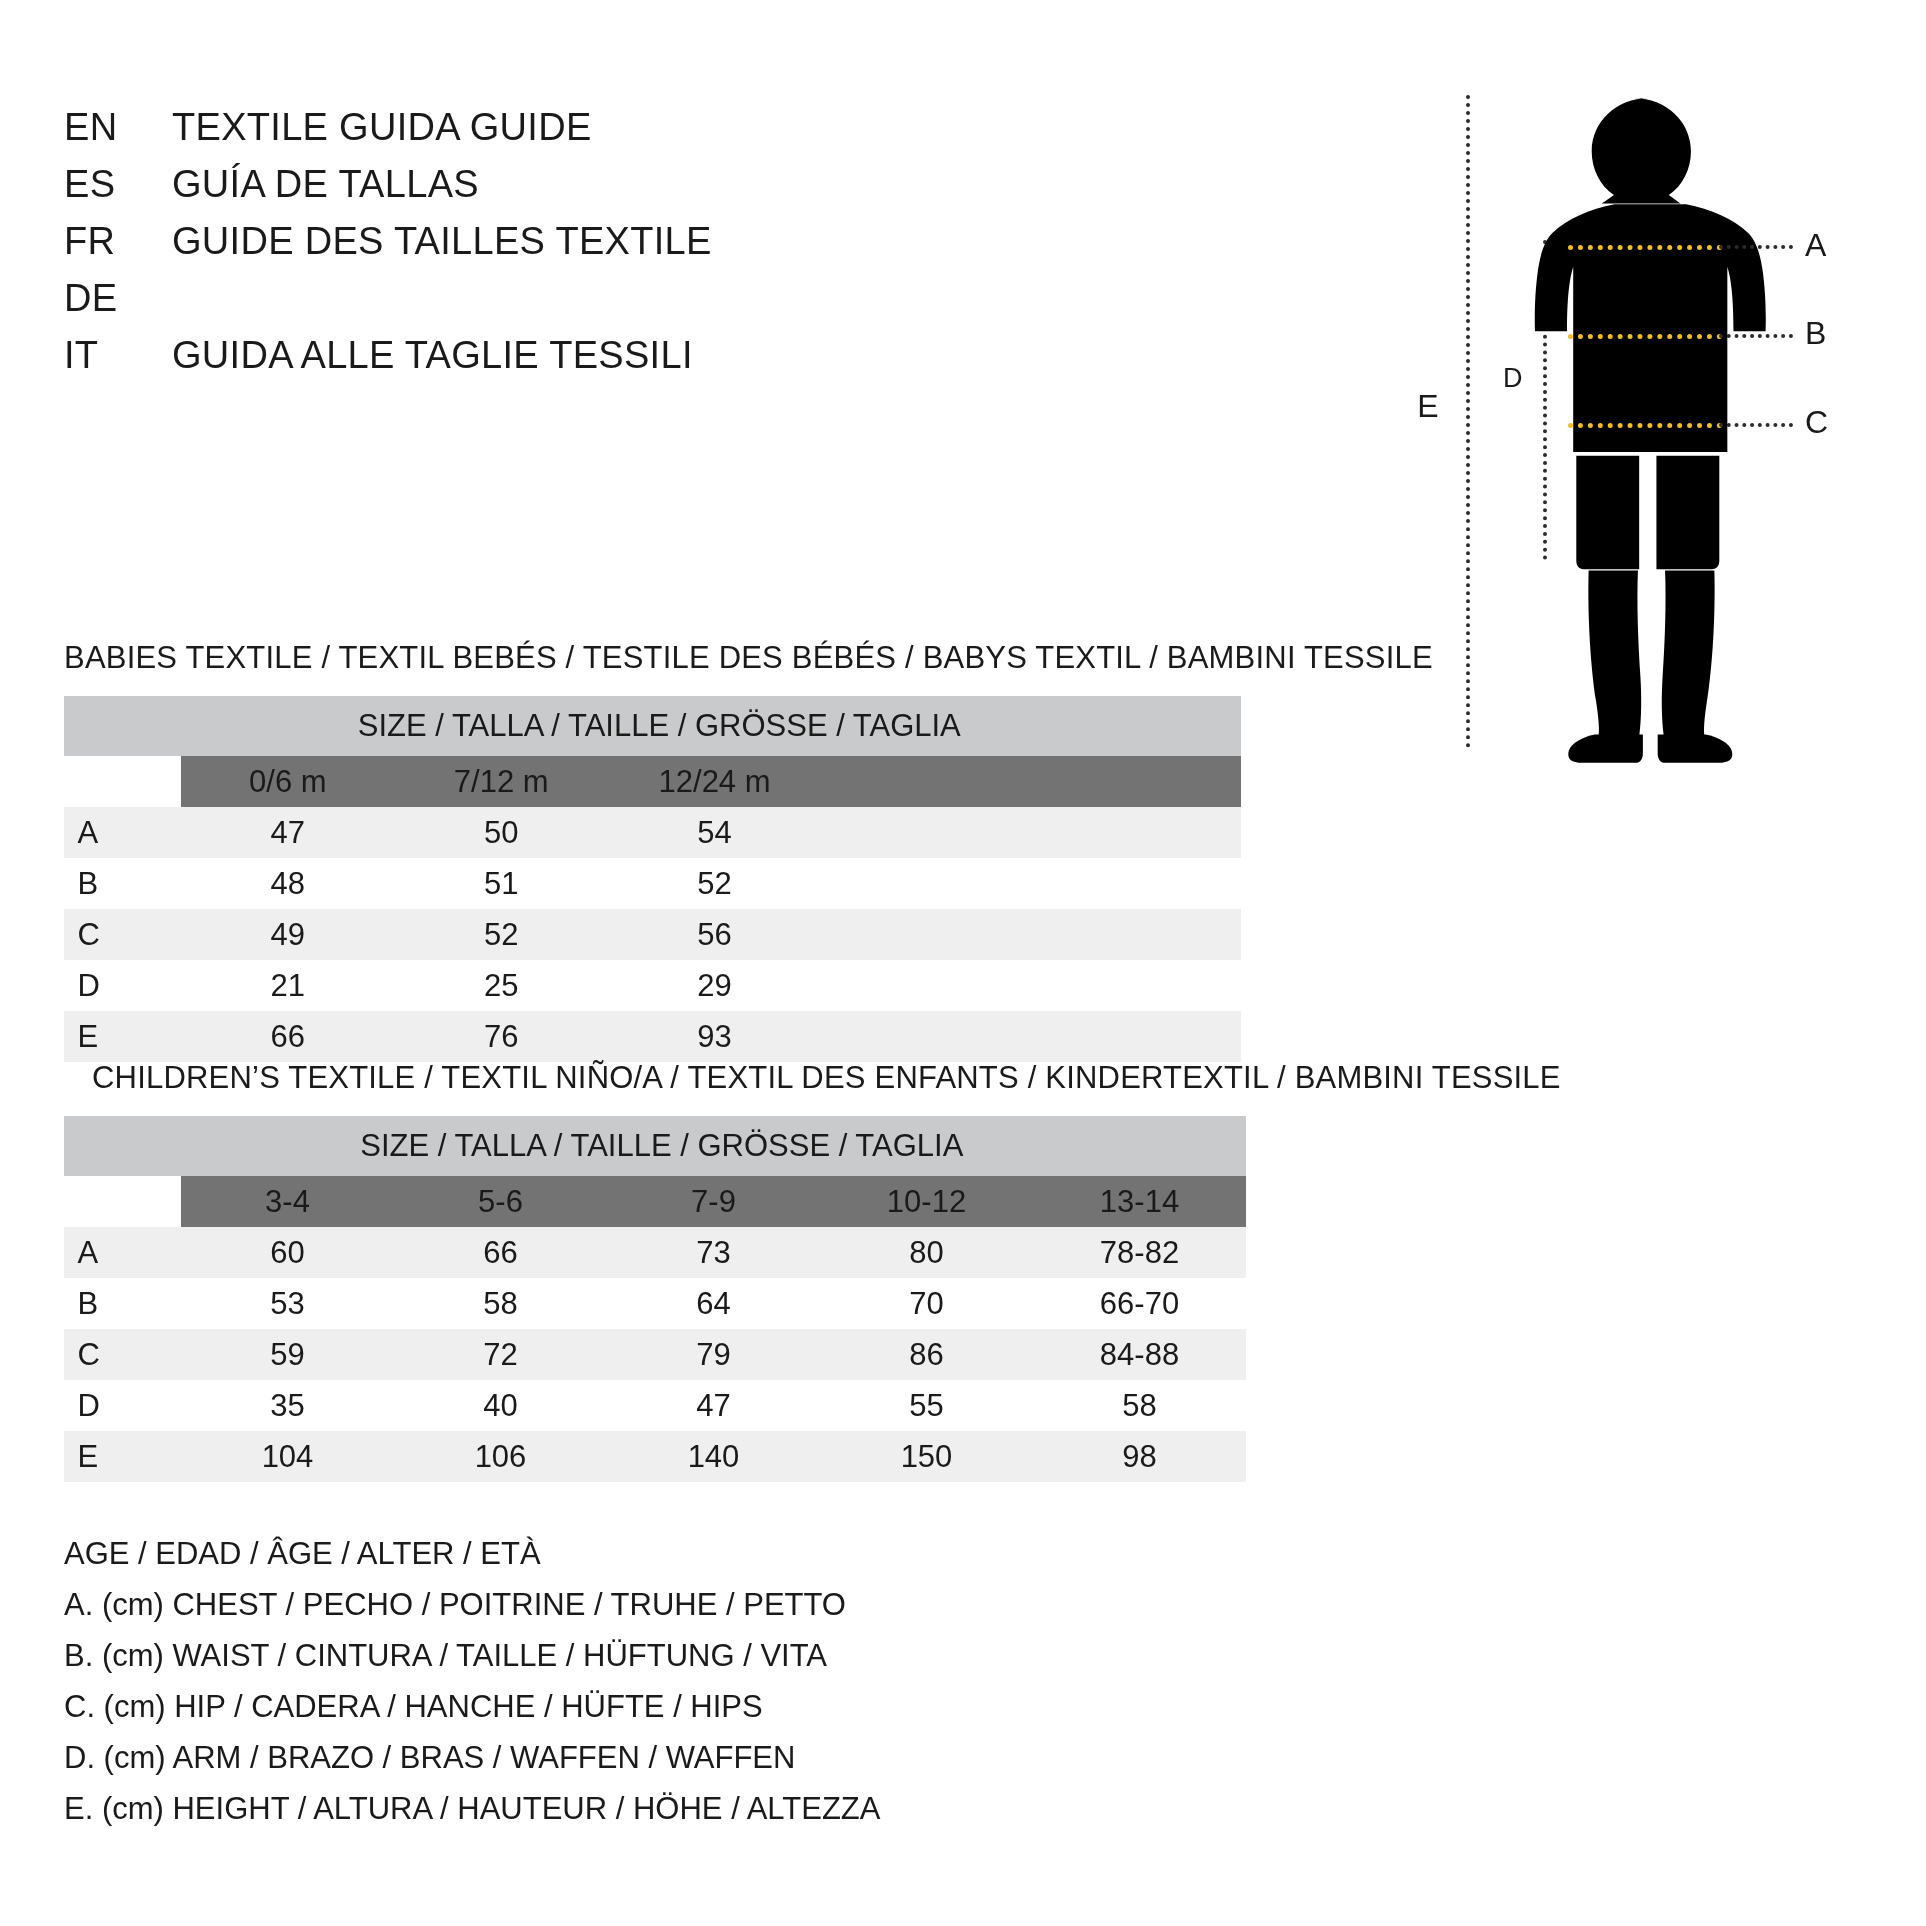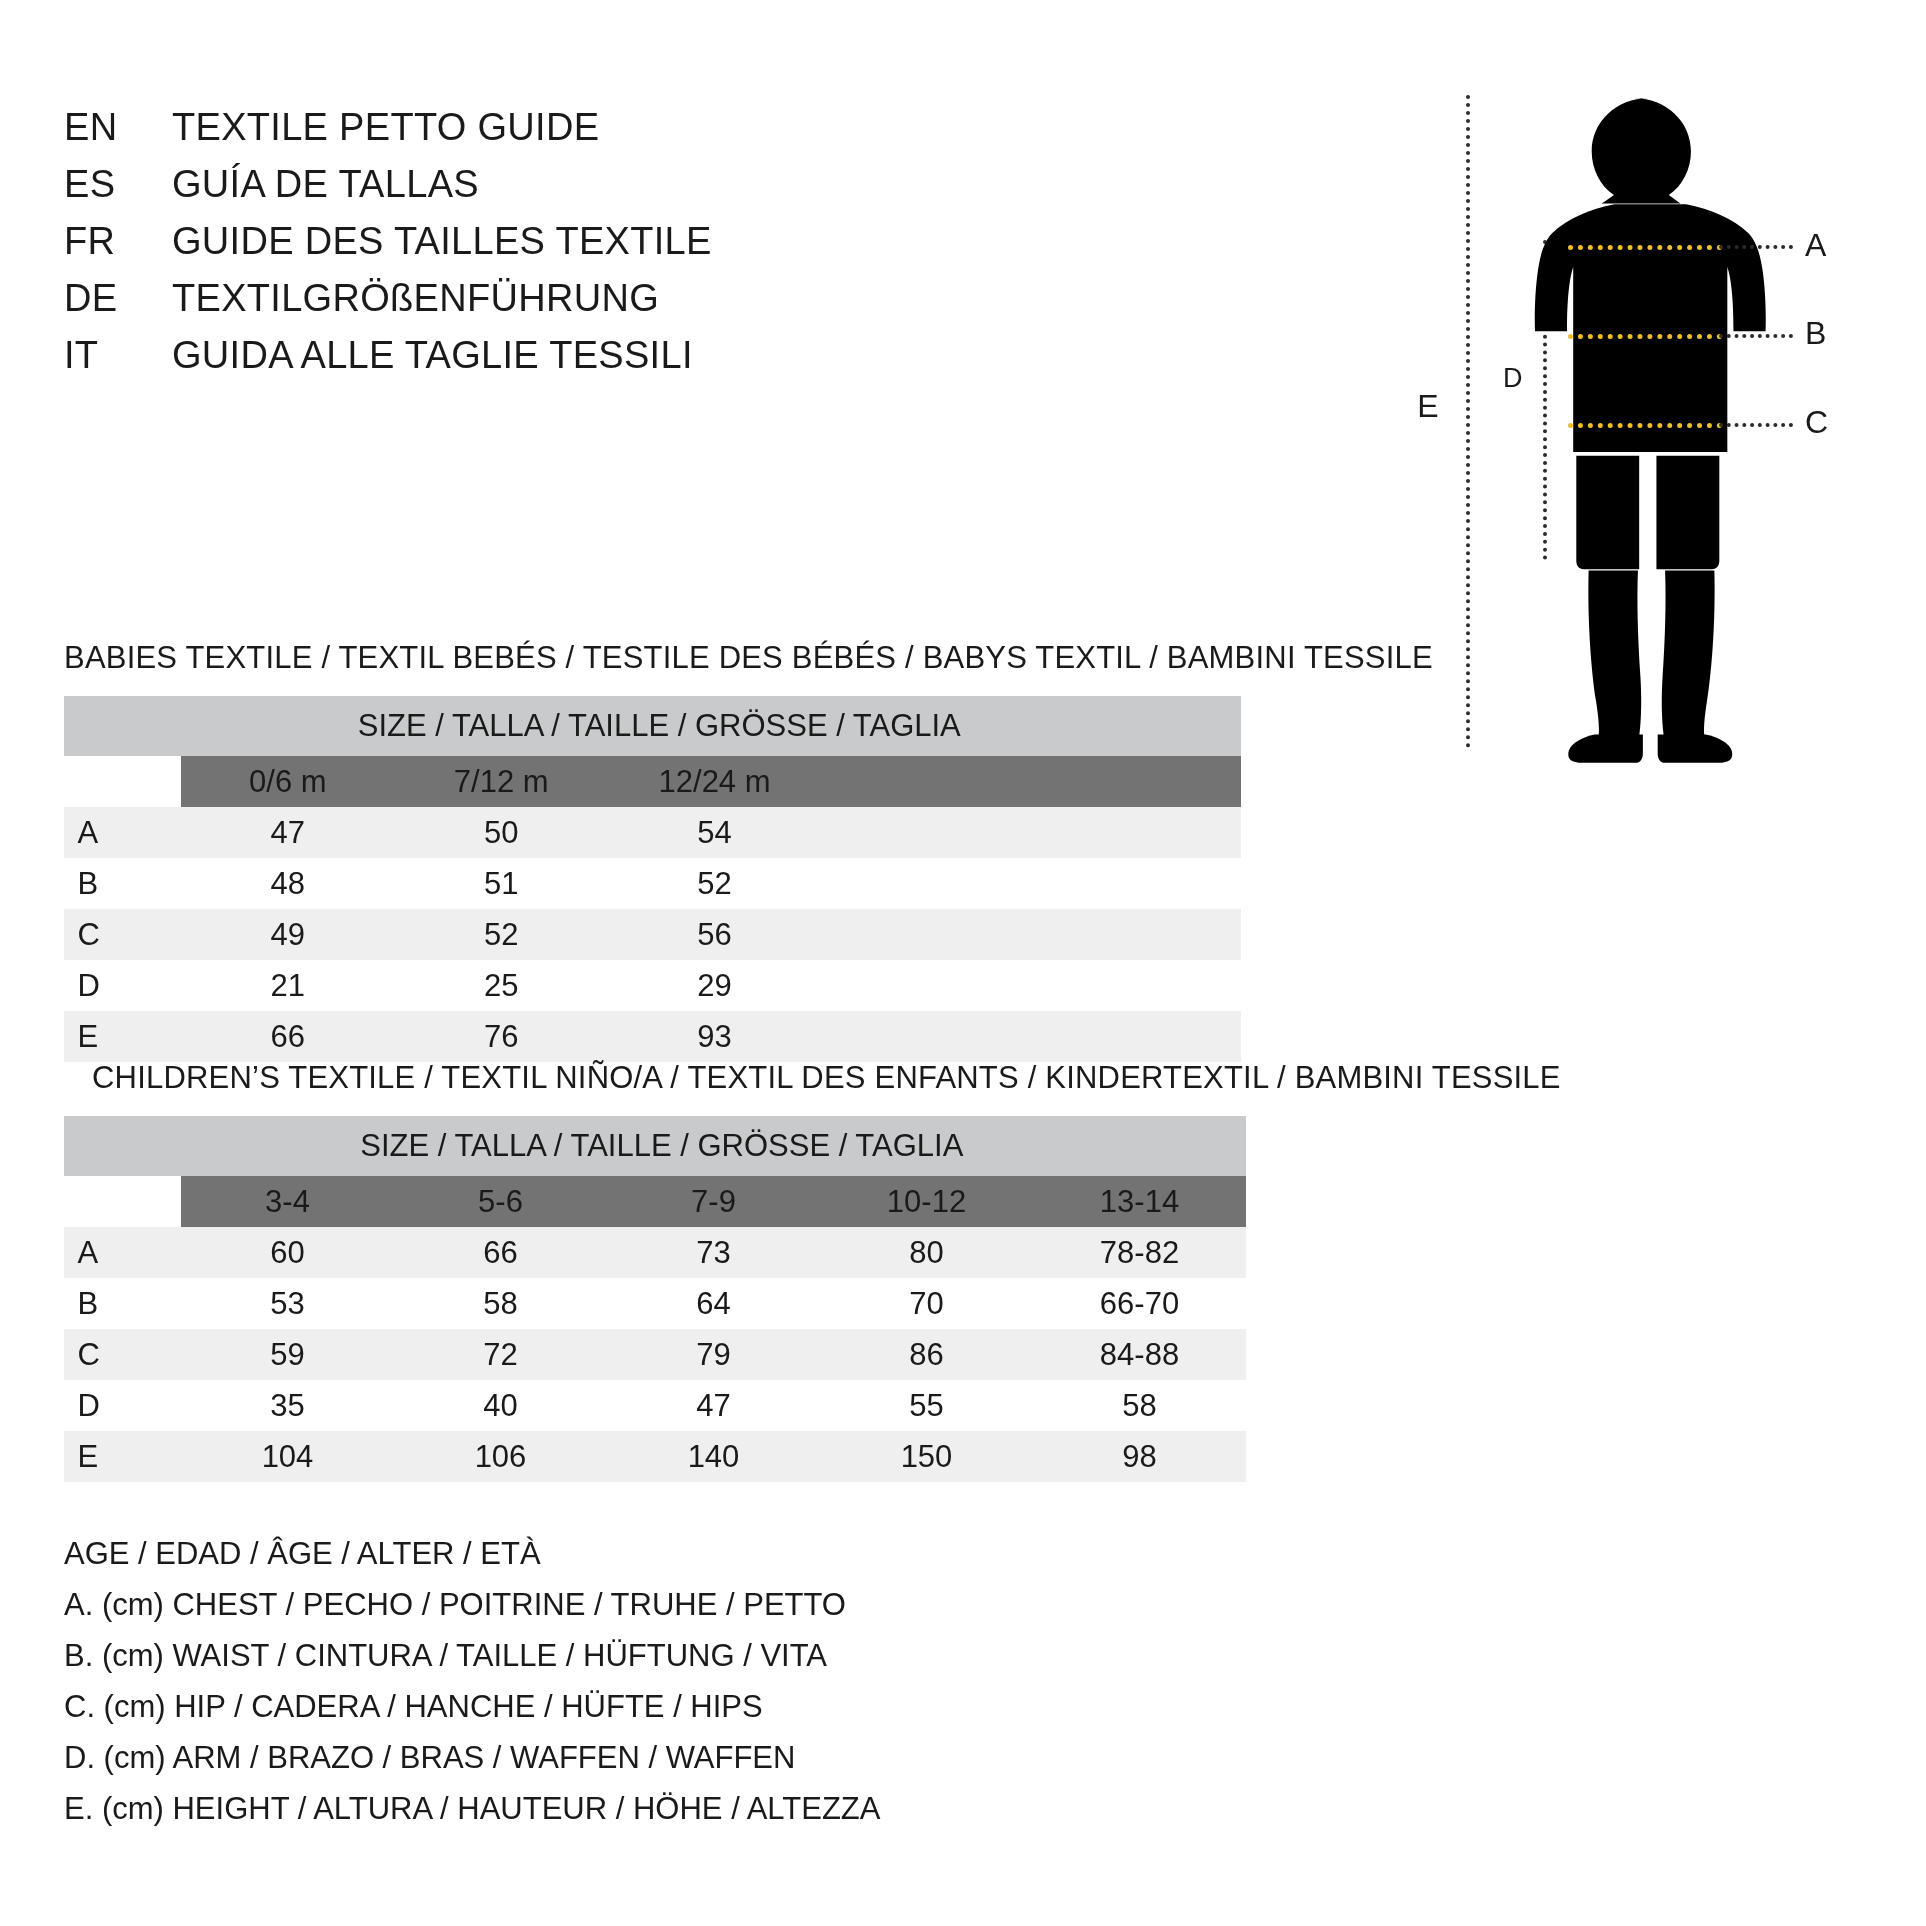--- a/index.html
+++ b/index.html
@@ -153,33 +153,32 @@
   }
 </style>
 </head>
 <body>
 
 <div class="page">
 
   <div class="title-block">
     <div class="title-row">
       <div class="title-lang">EN</div>
-      <div class="title-text">TEXTILE PETTO GUIDE</div>
+      <div class="title-text">TEXTILE GUIDA GUIDE</div>
     </div>
     <div class="title-row">
       <div class="title-lang">ES</div>
       <div class="title-text">GUÍA DE TALLAS</div>
     </div>
     <div class="title-row">
       <div class="title-lang">FR</div>
       <div class="title-text">GUIDE DES TAILLES TEXTILE</div>
     </div>
     <div class="title-row">
       <div class="title-lang">DE</div>
-      <div class="title-text">TEXTILGRÖßENFÜHRUNG</div>
     </div>
     <div class="title-row">
       <div class="title-lang">IT</div>
       <div class="title-text">GUIDA ALLE TAGLIE TESSILI</div>
     </div>
   </div>
 
   <div class="figure-wrap">
 
     <div class="dash-v" style="left:55px; top:15.4px; height:653px;"></div>

